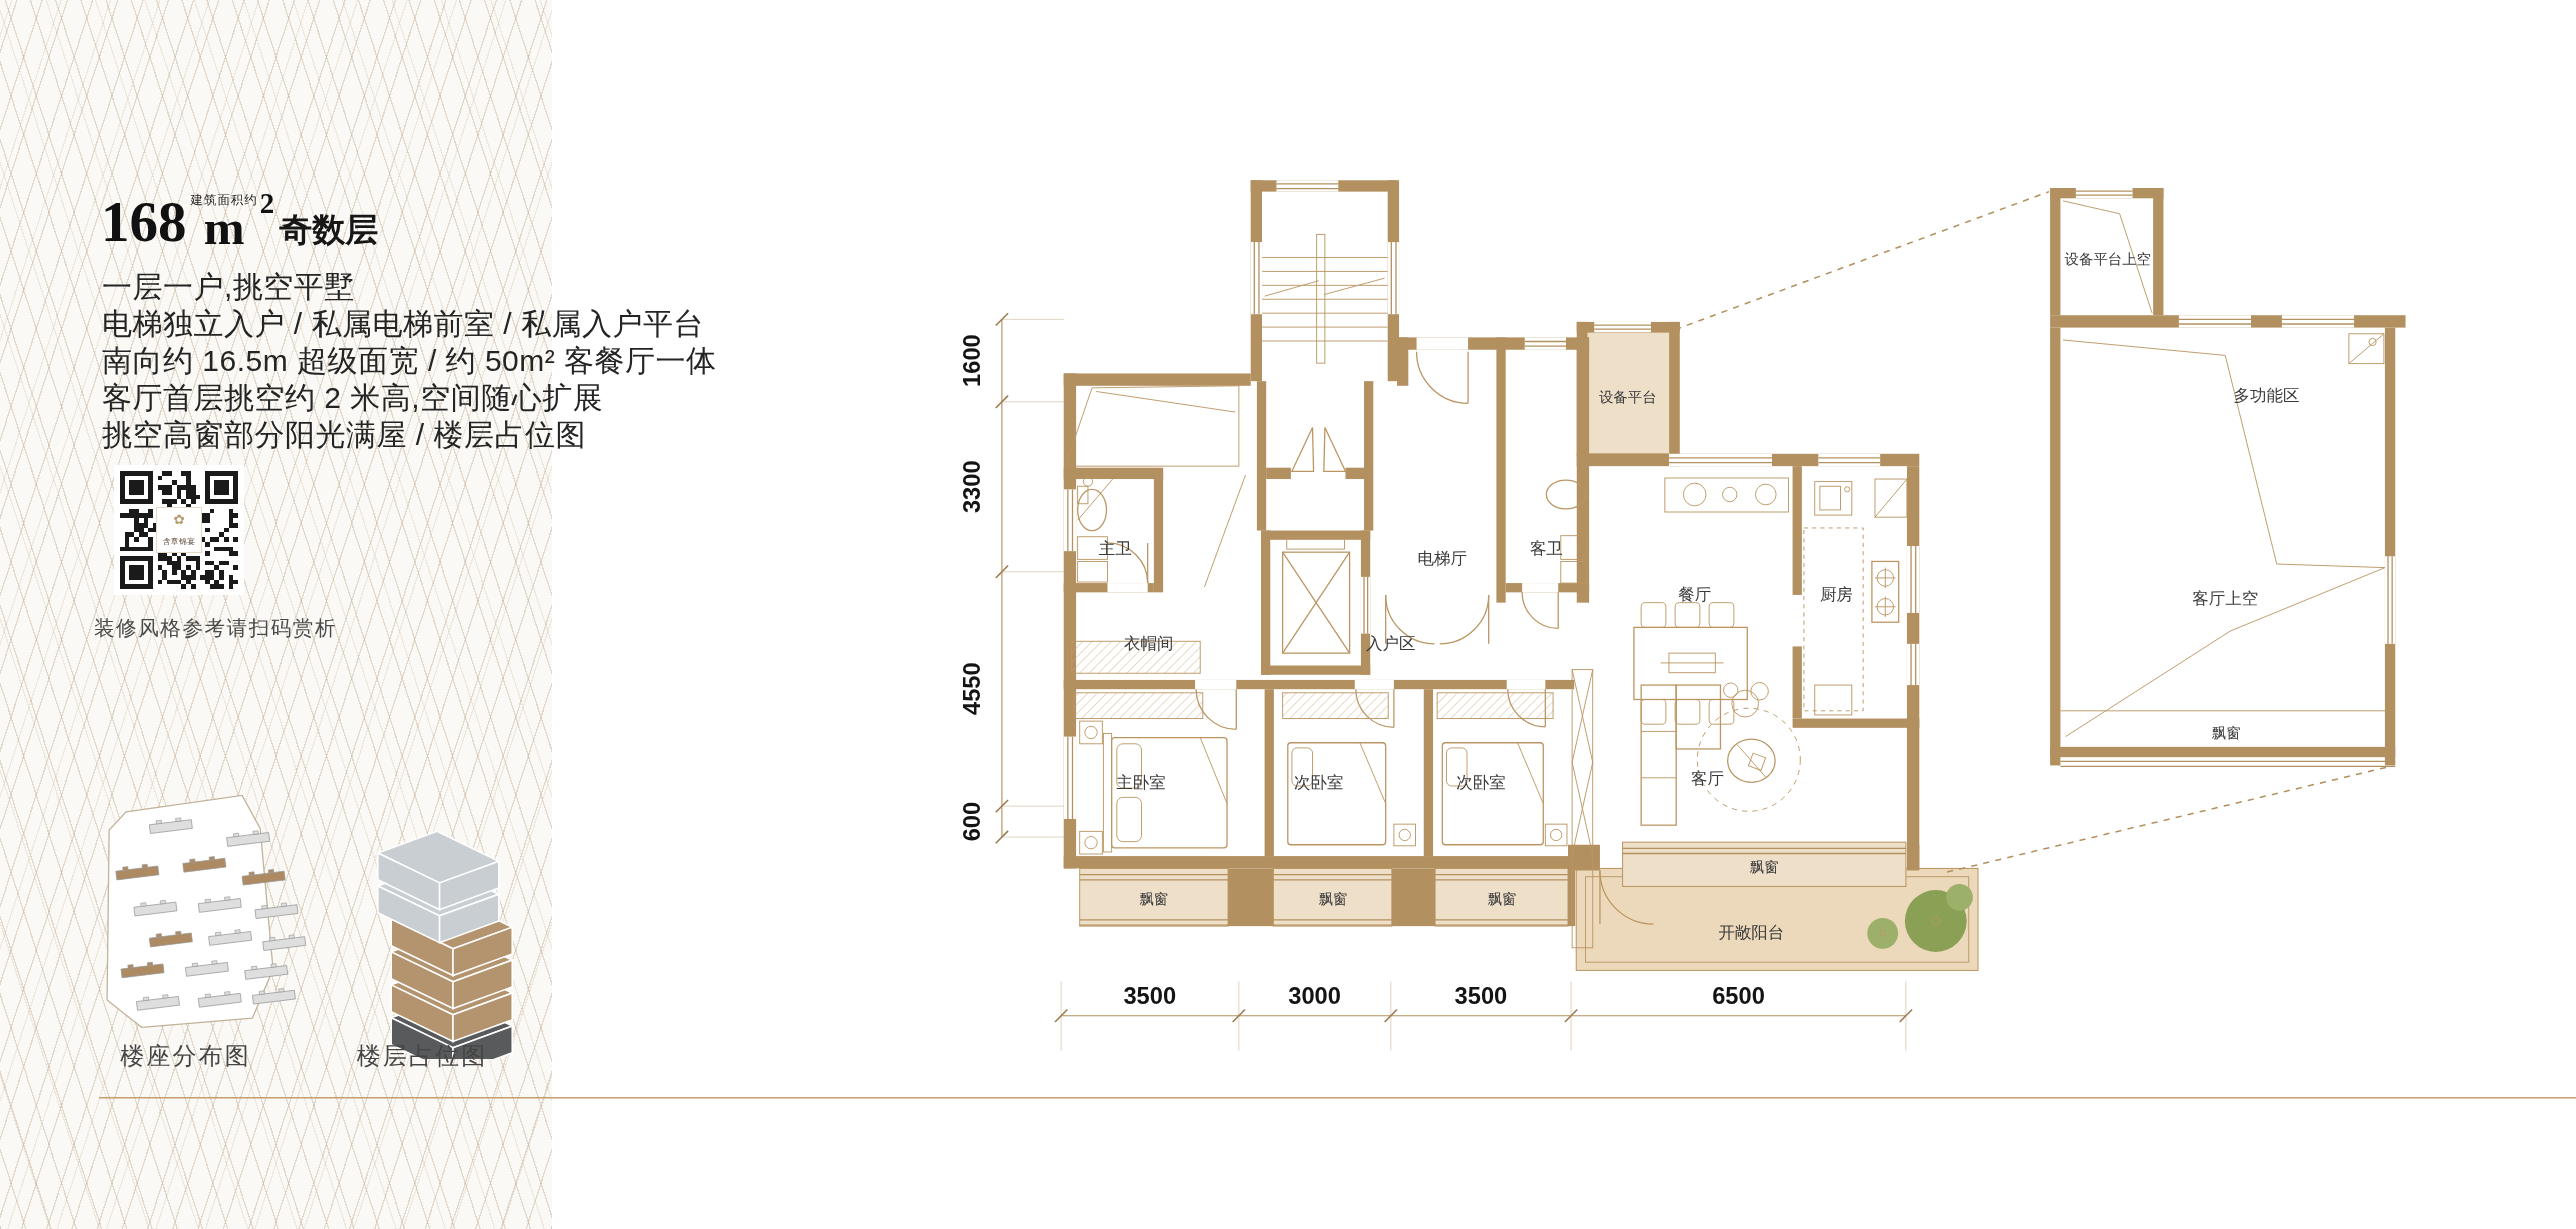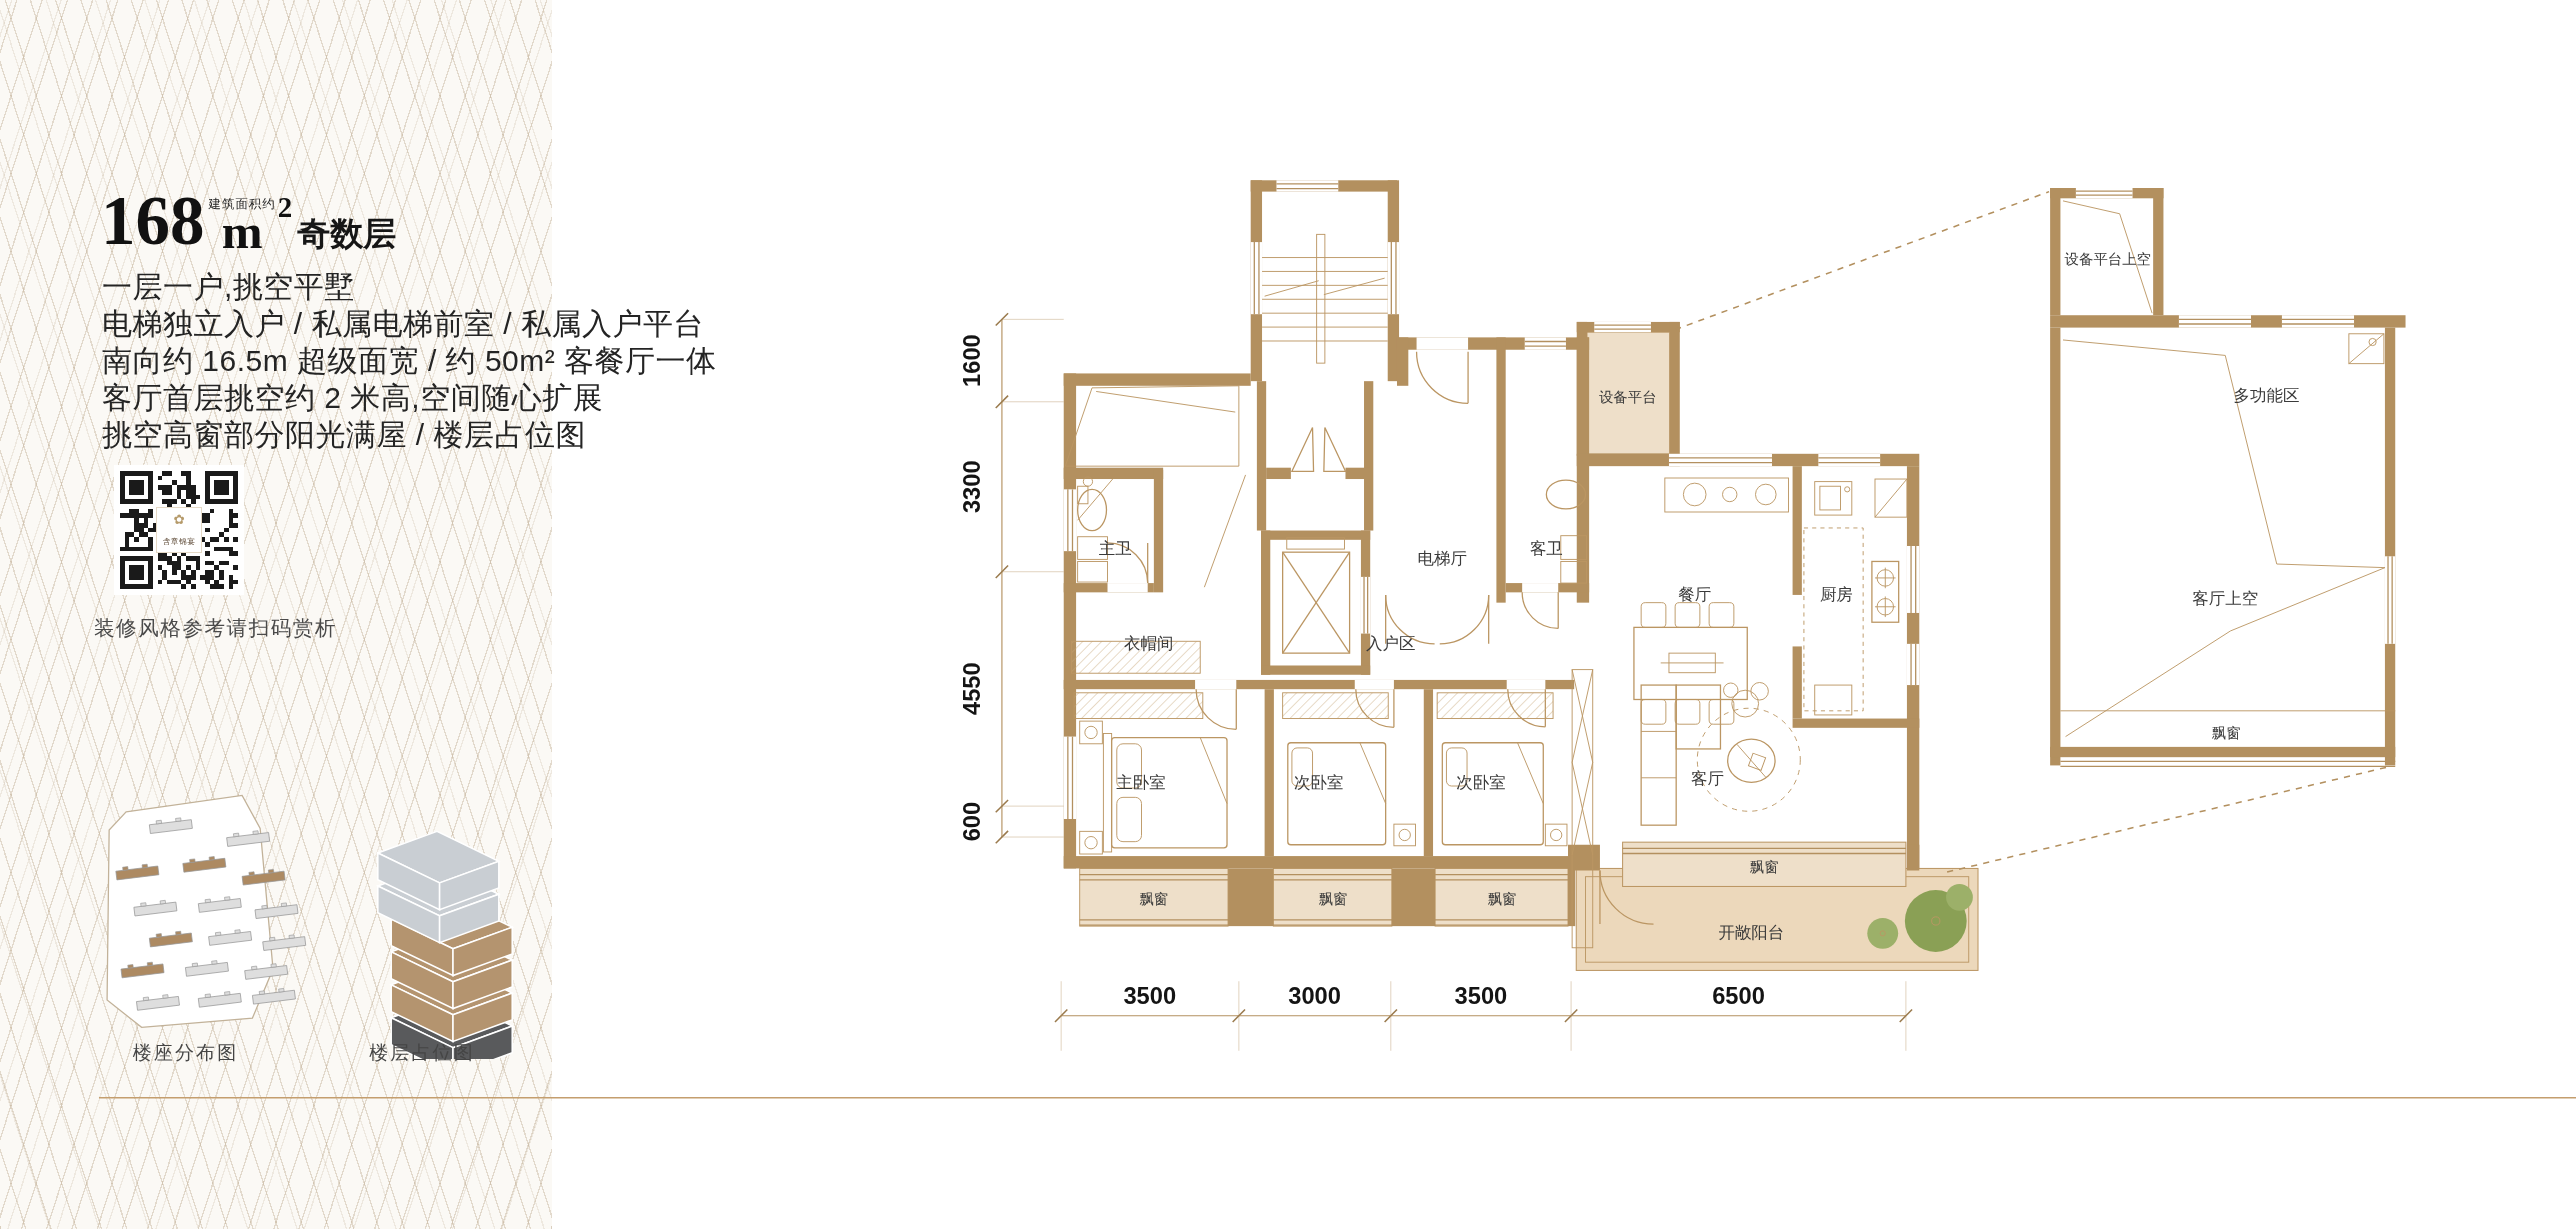--- a/index.html
+++ b/index.html
@@ -14,41 +14,41 @@
       repeating-linear-gradient(-72deg, rgba(186,166,138,.38) 0 1.3px, transparent 1.3px 24px),
       repeating-linear-gradient(72deg,  rgba(186,166,138,.20) 0 1.3px, transparent 1.3px 47px),
       repeating-linear-gradient(-72deg, rgba(186,166,138,.20) 0 1.3px, transparent 1.3px 47px);
   }
   .title-row{position:absolute;left:103px;top:116px;display:flex;align-items:flex-end;}
   .title-main{font-family:"Liberation Serif",serif;font-size:62px;font-weight:600;
     letter-spacing:25px;color:#141414;line-height:1;}
   .title-accent{font-family:"Liberation Serif",serif;font-size:116px;font-weight:700;
     color:#0d0d0d;line-height:.82;margin-left:9.3px;transform:translateY(5.2px);}
   .area-row{position:absolute;left:101px;top:192px;display:flex;align-items:flex-end;}
-  .area-num{font-family:"Liberation Serif",serif;font-size:69px;font-weight:700;line-height:.85;color:#111;}
+  .area-num{font-family:"Liberation Serif",serif;font-size:57px;font-weight:700;line-height:.85;color:#111;}
   .area-unitcol{display:flex;flex-direction:column;align-items:center;margin-left:4.1px;}
   .area-note{font-size:12.4px;letter-spacing:1px;color:#222;margin-bottom:1px;}
   .area-unit{font-family:"Liberation Serif",serif;font-size:49px;font-weight:700;line-height:.75;color:#111;}
   .area-sup{font-family:"Liberation Serif",serif;font-size:29px;font-weight:700;color:#111;
     transform:translateY(-27px);margin-left:2.1px;}
   .area-floor{font-family:"Liberation Serif",serif;font-size:33px;font-weight:700;color:#161616;
     margin-left:5.2px;line-height:1;}
   .features{position:absolute;left:102px;top:268px;}
   .feature-line{font-size:30px;line-height:37px;color:#242424;letter-spacing:0.5px;white-space:nowrap;}
   .qr-wrap{position:absolute;left:114px;top:465px;width:130px;height:130px;background:#fff;}
   .qr-wrap svg{position:absolute;left:5.7px;top:5.7px;}
   .qr-logo{position:absolute;left:50%;top:50%;width:44px;height:44px;transform:translate(-50%,-50%);
     background:#fff;border:0.5px solid #e5d9c6;display:flex;flex-direction:column;align-items:center;
     justify-content:center;text-align:center;}
   .qr-logo .flower{color:#b59a6a;font-size:13.4px;line-height:1;}
   .qr-logo .lg-text{font-family:"Liberation Serif",serif;font-size:7.7px;color:#5a4632;margin-top:11px;letter-spacing:0.5px;}
   .qr-caption{position:absolute;left:94px;top:614px;font-size:20.6px;color:#4a4a4a;letter-spacing:1.5px;}
   .mini-site{position:absolute;left:77px;top:781px;}
   .mini-stack{position:absolute;left:355px;top:750px;}
-  .mini-cap{position:absolute;top:1040px;font-size:19px;color:#454545;letter-spacing:2.1px;text-align:center;}
+  .mini-cap{position:absolute;top:1040px;font-size:24px;color:#454545;letter-spacing:2.1px;text-align:center;}
   .cap-site{left:108px;width:155px;}
   .cap-stack{left:337px;width:170px;}
 
   
   #plan-svg{position:absolute;left:0;top:0;}
   .w{fill:#b3905f;}
   .s{stroke:#bb9663;stroke-width:2.5;fill:none;}
   .s1{stroke:#bb9663;stroke-width:1.8;fill:none;}
   .wingap{fill:#ffffff;}
   .winline{stroke:#b3905f;stroke-width:2.5;}

